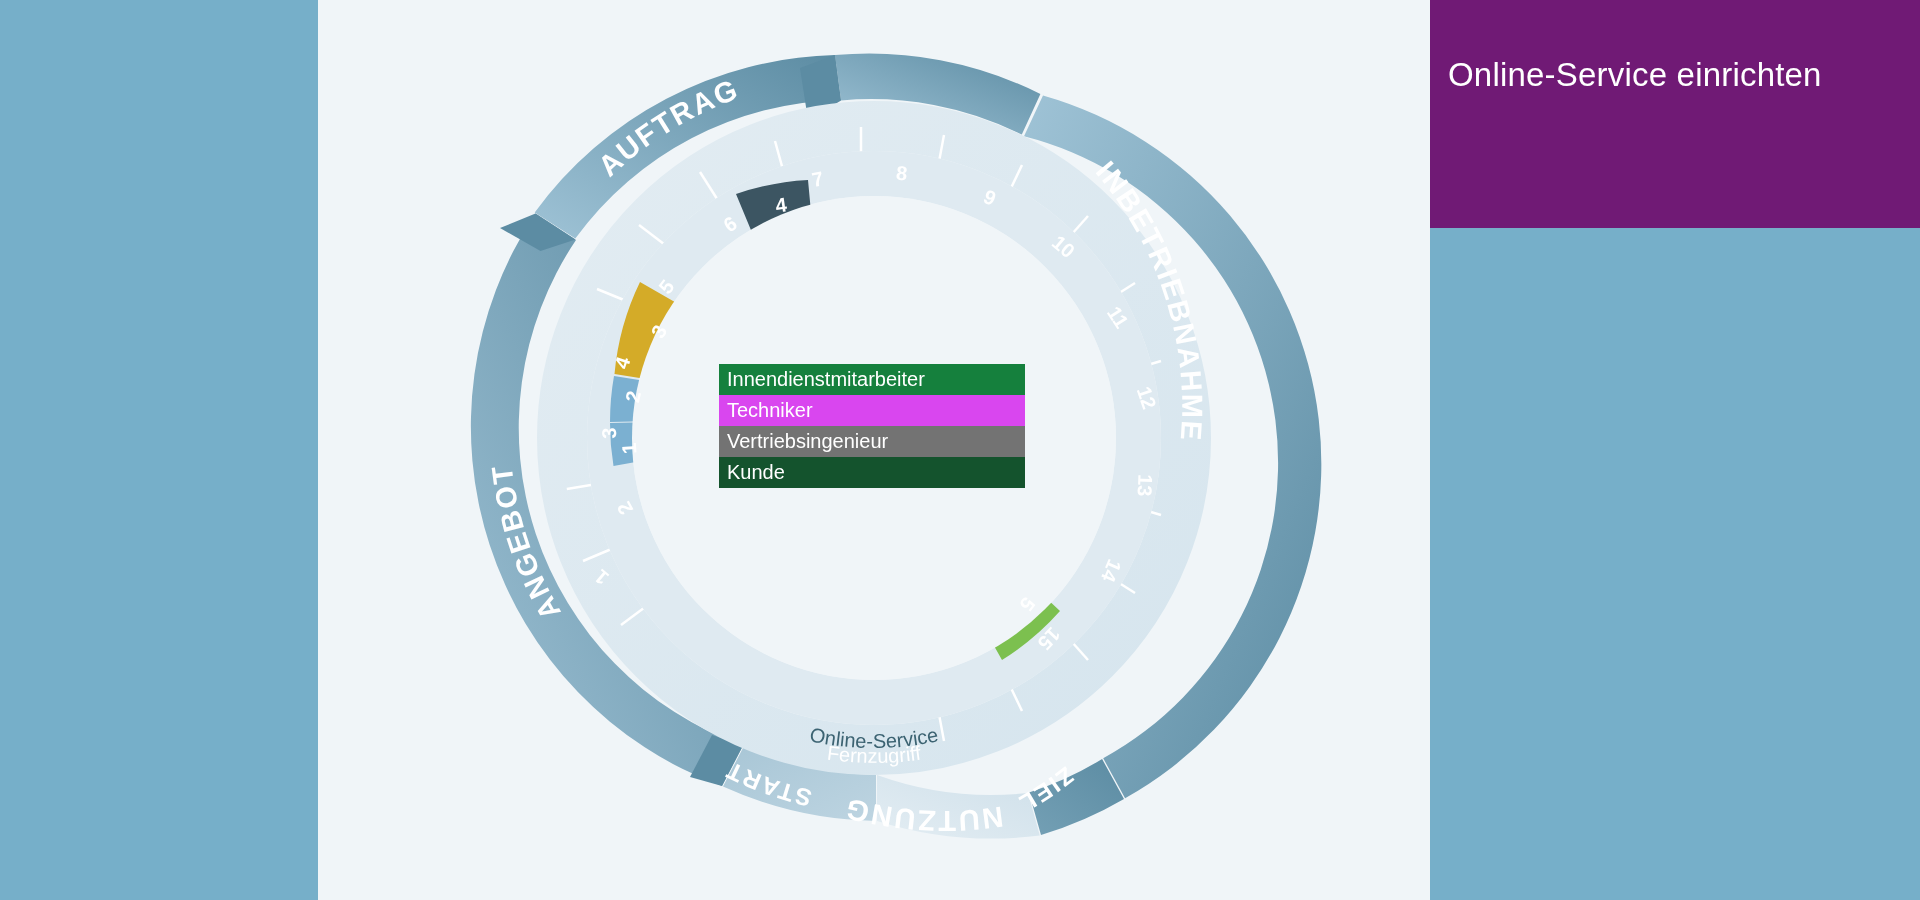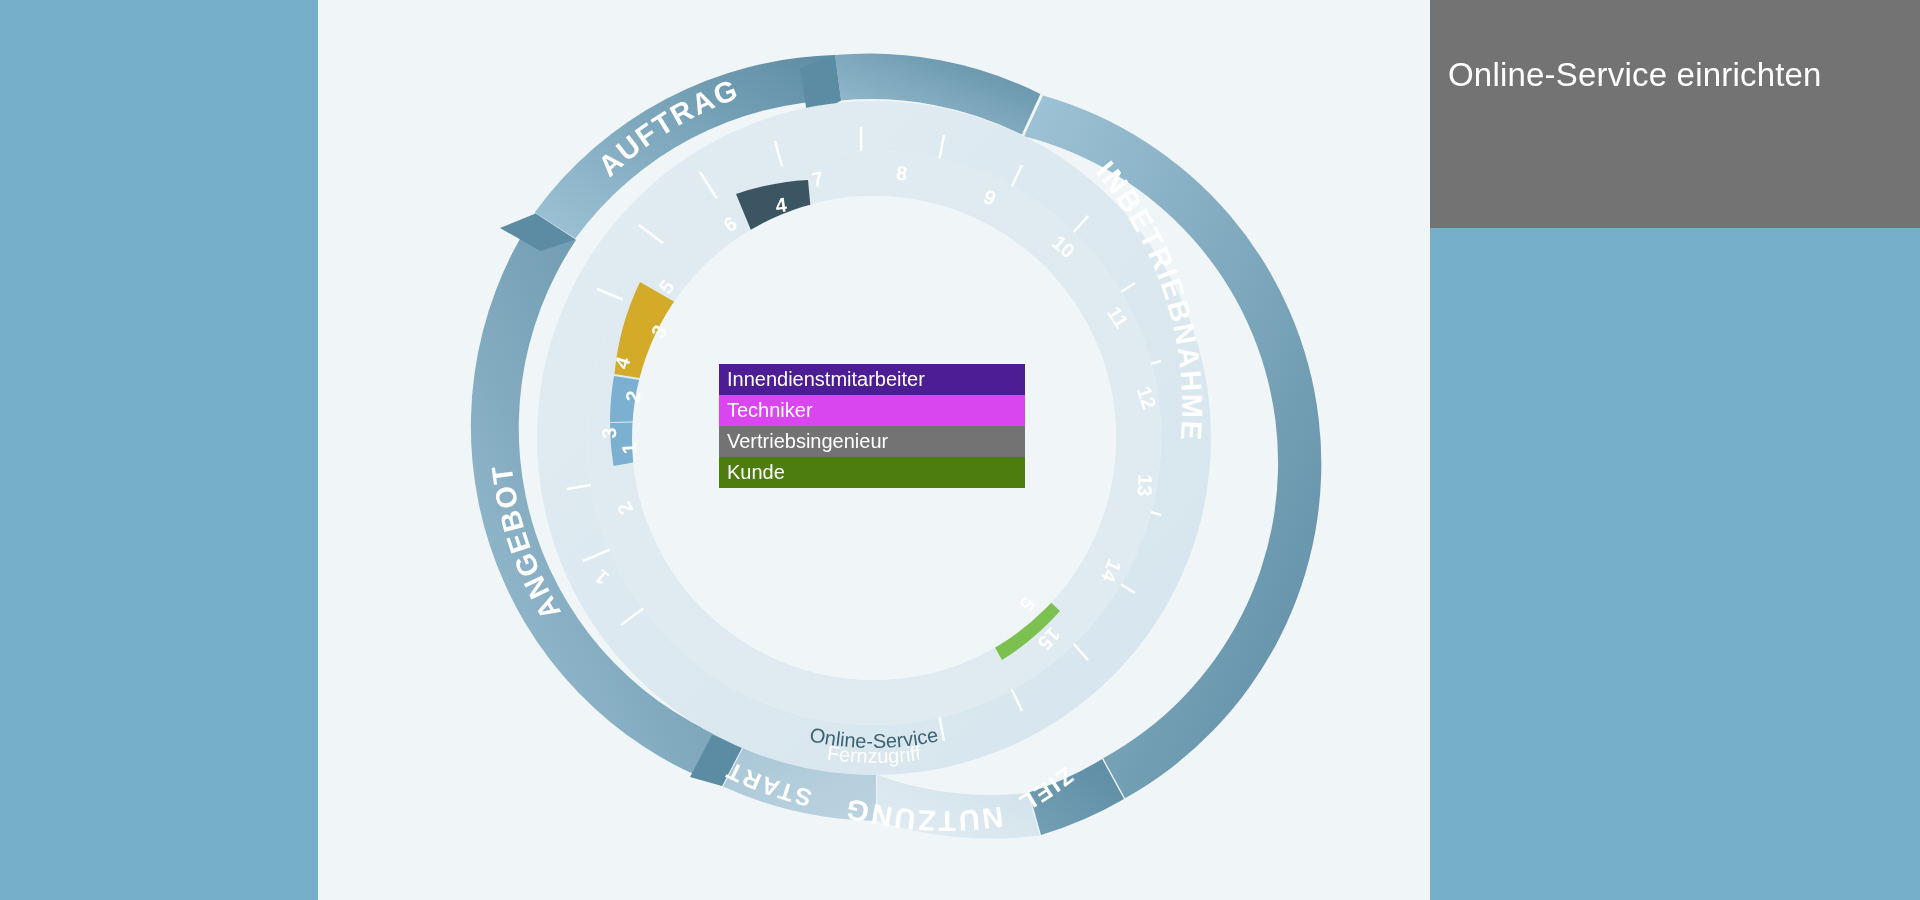--- a/index.html
+++ b/index.html
@@ -8,21 +8,21 @@
     background:#f0f5f8;
     font-family:"Liberation Sans", sans-serif;
     overflow:hidden;
     position:relative;
   }
   .band-left{position:absolute;left:0;top:0;width:318px;height:900px;background:#76afc9;}
   .band-right{position:absolute;left:1430px;top:0;width:490px;height:900px;background:#76afc9;}
   .stage{position:absolute;left:318px;top:0;width:1112px;height:900px;background:#f0f5f8;}
   .title-banner{
     position:absolute;left:1430px;top:0;width:490px;height:228px;
-    background:#737373;
+    background:#701a75;
   }
   .title-banner .title-text{
     position:absolute;left:18px;top:56px;width:454px;
     color:#ffffff;font-size:33px;font-weight:400;letter-spacing:.2px;
     font-family:"Liberation Sans", sans-serif;
   }
   svg.wheel{position:absolute;left:0;top:0;width:1920px;height:900px;}
   .legend{
     position:absolute;left:719px;top:364px;width:306px;
   }
@@ -192,17 +192,17 @@
     <text class="ring-num-dark" x="782" y="212" text-anchor="middle" transform="rotate(352 782 212)">4</text>
     <text class="ring-num-dark" x="1022" y="600" text-anchor="middle" transform="rotate(127 1022 600)">5</text>
   </g>
 </svg>
 
 <div class="title-banner">
   <div class="title-text">Online-Service einrichten</div>
 </div>
 
 <div class="legend">
-  <div class="legend-row" style="background:#4c1d95">Innendienstmitarbeiter</div>
+  <div class="legend-row" style="background:#15803d">Innendienstmitarbeiter</div>
   <div class="legend-row" style="background:#d946ef">Techniker</div>
   <div class="legend-row" style="background:#737373">Vertriebsingenieur</div>
-  <div class="legend-row" style="background:#4d7c0f">Kunde</div>
+  <div class="legend-row" style="background:#14532d">Kunde</div>
 </div>
 
 </body></html>

